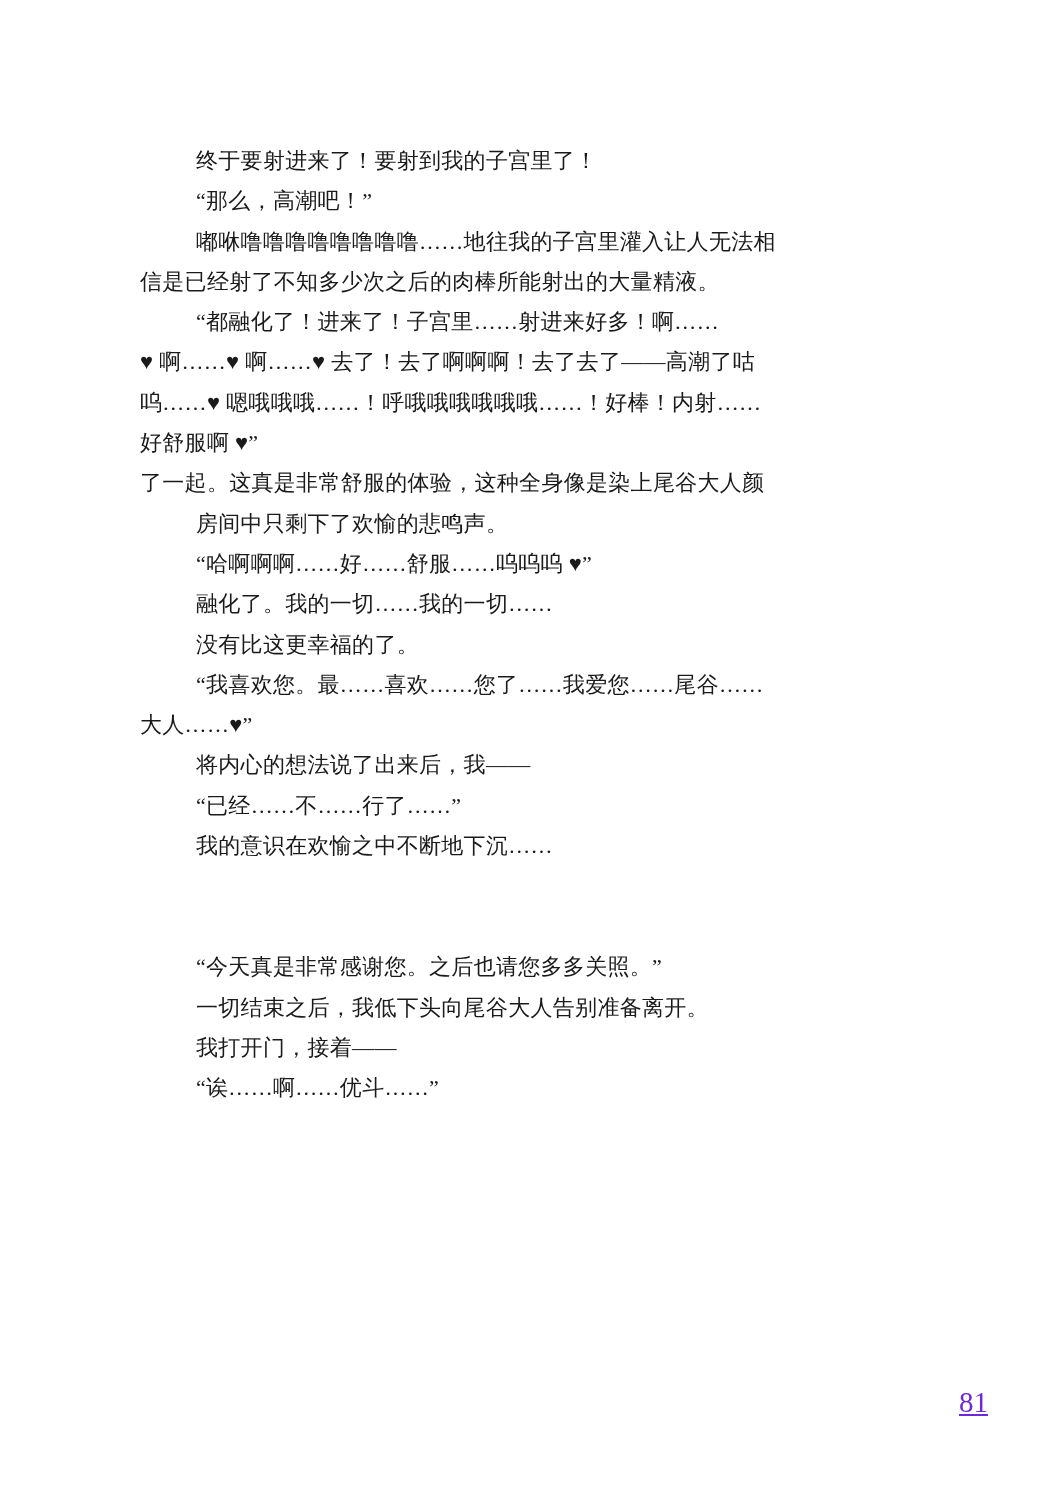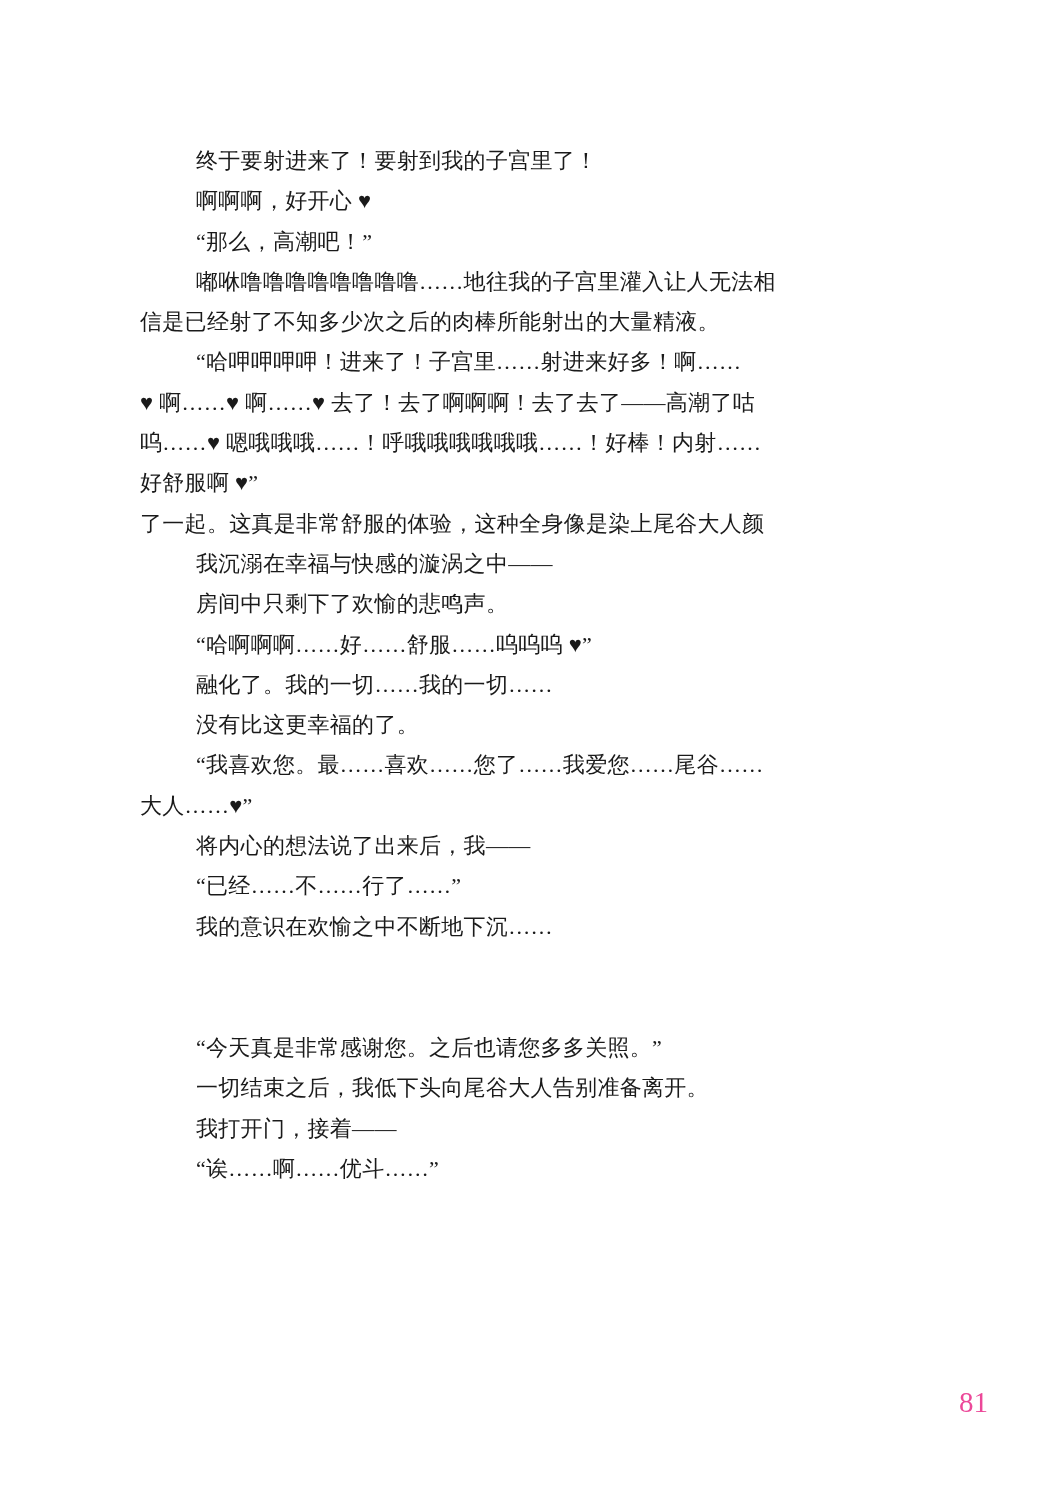--- a/index.html
+++ b/index.html
@@ -33,39 +33,38 @@
     text-indent: 56px;
   }
   .section-gap {
     height: 81px;
   }
   .page-number {
     position: absolute;
     top: 1386px;
     right: 74px;
     font-size: 29px;
-    color: #ec4899;
+    color: #6d28d9;
+    text-decoration: underline;
   }
 </style>
 </head>
 <body>
 
 <div class="page">
   <div class="text-block">
     <div class="line indent">终于要射进来了！要射到我的子宫里了！</div>
-    <div class="line indent">啊啊啊，好开心 ♥</div>
     <div class="line indent">“那么，高潮吧！”</div>
     <div class="line indent">嘟咻噜噜噜噜噜噜噜噜……地往我的子宫里灌入让人无法相</div>
     <div class="line">信是已经射了不知多少次之后的肉棒所能射出的大量精液。</div>
-    <div class="line indent">“哈呷呷呷呷！进来了！子宫里……射进来好多！啊……</div>
+    <div class="line indent">“都融化了！进来了！子宫里……射进来好多！啊……</div>
     <div class="line">♥ 啊……♥ 啊……♥ 去了！去了啊啊啊！去了去了——高潮了咕</div>
     <div class="line">呜……♥ 嗯哦哦哦……！呼哦哦哦哦哦哦……！好棒！内射……</div>
     <div class="line">好舒服啊 ♥”</div>
     <div class="line">了一起。这真是非常舒服的体验，这种全身像是染上尾谷大人颜</div>
-    <div class="line indent">我沉溺在幸福与快感的漩涡之中——</div>
     <div class="line indent">房间中只剩下了欢愉的悲鸣声。</div>
     <div class="line indent">“哈啊啊啊……好……舒服……呜呜呜 ♥”</div>
     <div class="line indent">融化了。我的一切……我的一切……</div>
     <div class="line indent">没有比这更幸福的了。</div>
     <div class="line indent">“我喜欢您。最……喜欢……您了……我爱您……尾谷……</div>
     <div class="line">大人……♥”</div>
     <div class="line indent">将内心的想法说了出来后，我——</div>
     <div class="line indent">“已经……不……行了……”</div>
     <div class="line indent">我的意识在欢愉之中不断地下沉……</div>
     <div class="section-gap"></div>

